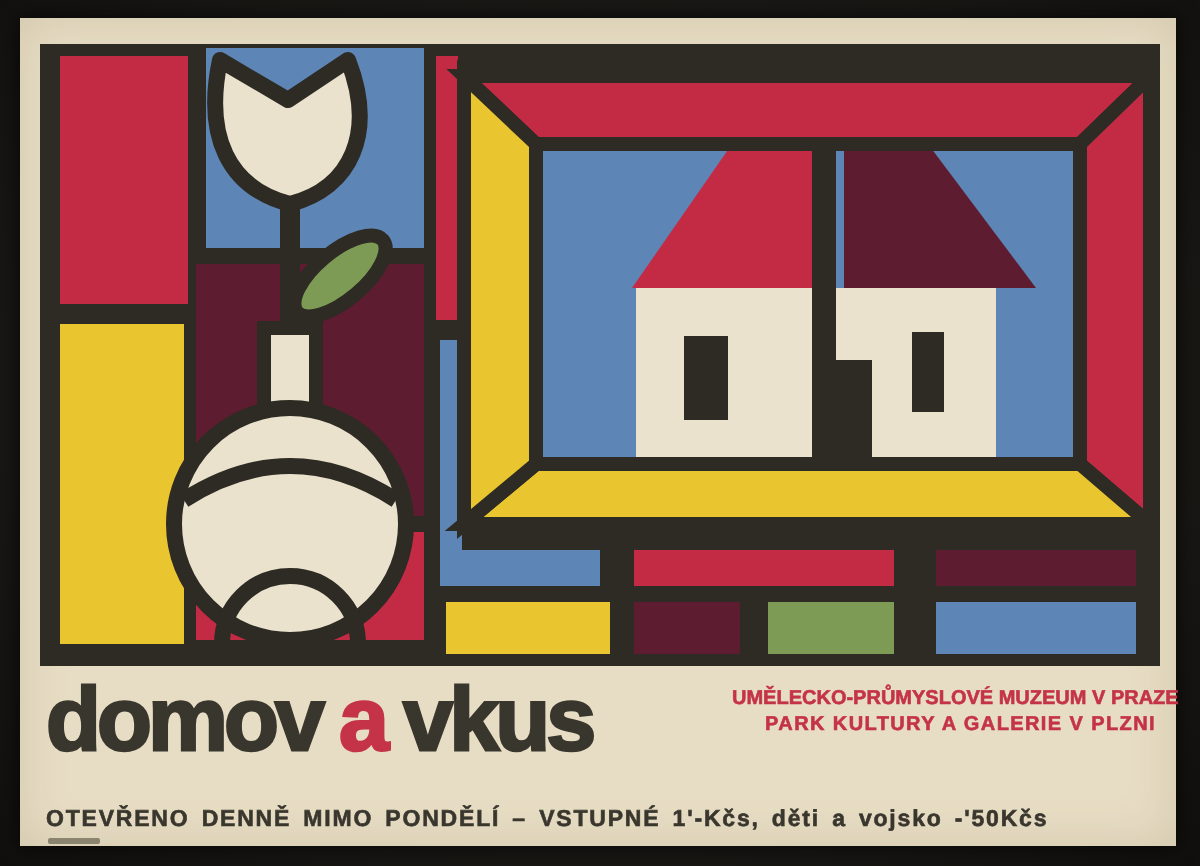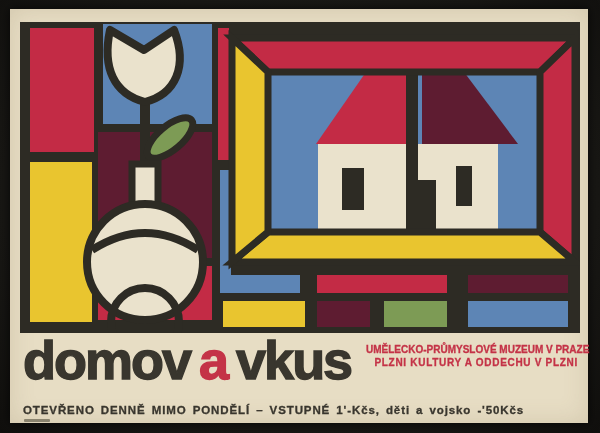--- a/index.html
+++ b/index.html
@@ -23,21 +23,21 @@
   }
   .poster{
     position:absolute;left:10px;top:9px;width:578px;height:414px;
     background:var(--paper);
     box-shadow:0 0 10px rgba(0,0,0,.75), inset 0 0 24px rgba(120,105,70,.18);
   }
   .artwork{position:absolute;left:10px;top:13px;display:block;}
   .caption-top{position:absolute;left:13px;top:331px;right:10px;height:44px;}
   .title{
     position:absolute;left:0;top:0;
-    font-size:54px;line-height:40px;font-weight:700;letter-spacing:-2px;
+    font-size:45px;line-height:40px;font-weight:700;letter-spacing:-2px;
     color:var(--text-dark);-webkit-text-stroke:1.4px currentColor;
     white-space:nowrap;
   }
   .title .accent{color:var(--text-red);margin:0 9px;}
   .institutions{
     position:absolute;right:0;top:3px;width:212px;
     color:var(--text-red);font-weight:700;text-align:right;
   }
   .inst{font-size:10px;line-height:13px;white-space:nowrap;-webkit-text-stroke:.3px currentColor;}
   .inst.l2{letter-spacing:1.5px;}
@@ -121,21 +121,21 @@
         <rect x="448" y="279" width="100" height="26" style="fill:var(--blue)"></rect>
       </g>
     </svg>
 
     <div class="caption-top">
       <div class="title">
         <span>domov</span><span class="accent">a</span><span>vkus</span>
       </div>
       <div class="institutions">
         <div class="inst l1">UMĚLECKO-PRŮMYSLOVÉ MUZEUM V PRAZE</div>
-        <div class="inst l3">PLZNI KULTURY A ODDECHU V PLZNI</div>
+        <div class="inst l3">PARK KULTURY A GALERIE V PLZNI</div>
       </div>
     </div>
 
     <div class="hoursline">OTEVŘENO DENNĚ MIMO PONDĚLÍ  –  VSTUPNÉ 1'-Kčs, děti a vojsko -'50Kčs</div>
     <div class="print-credit"></div>
 
   </div>
 </div>
 
 </body></html>

